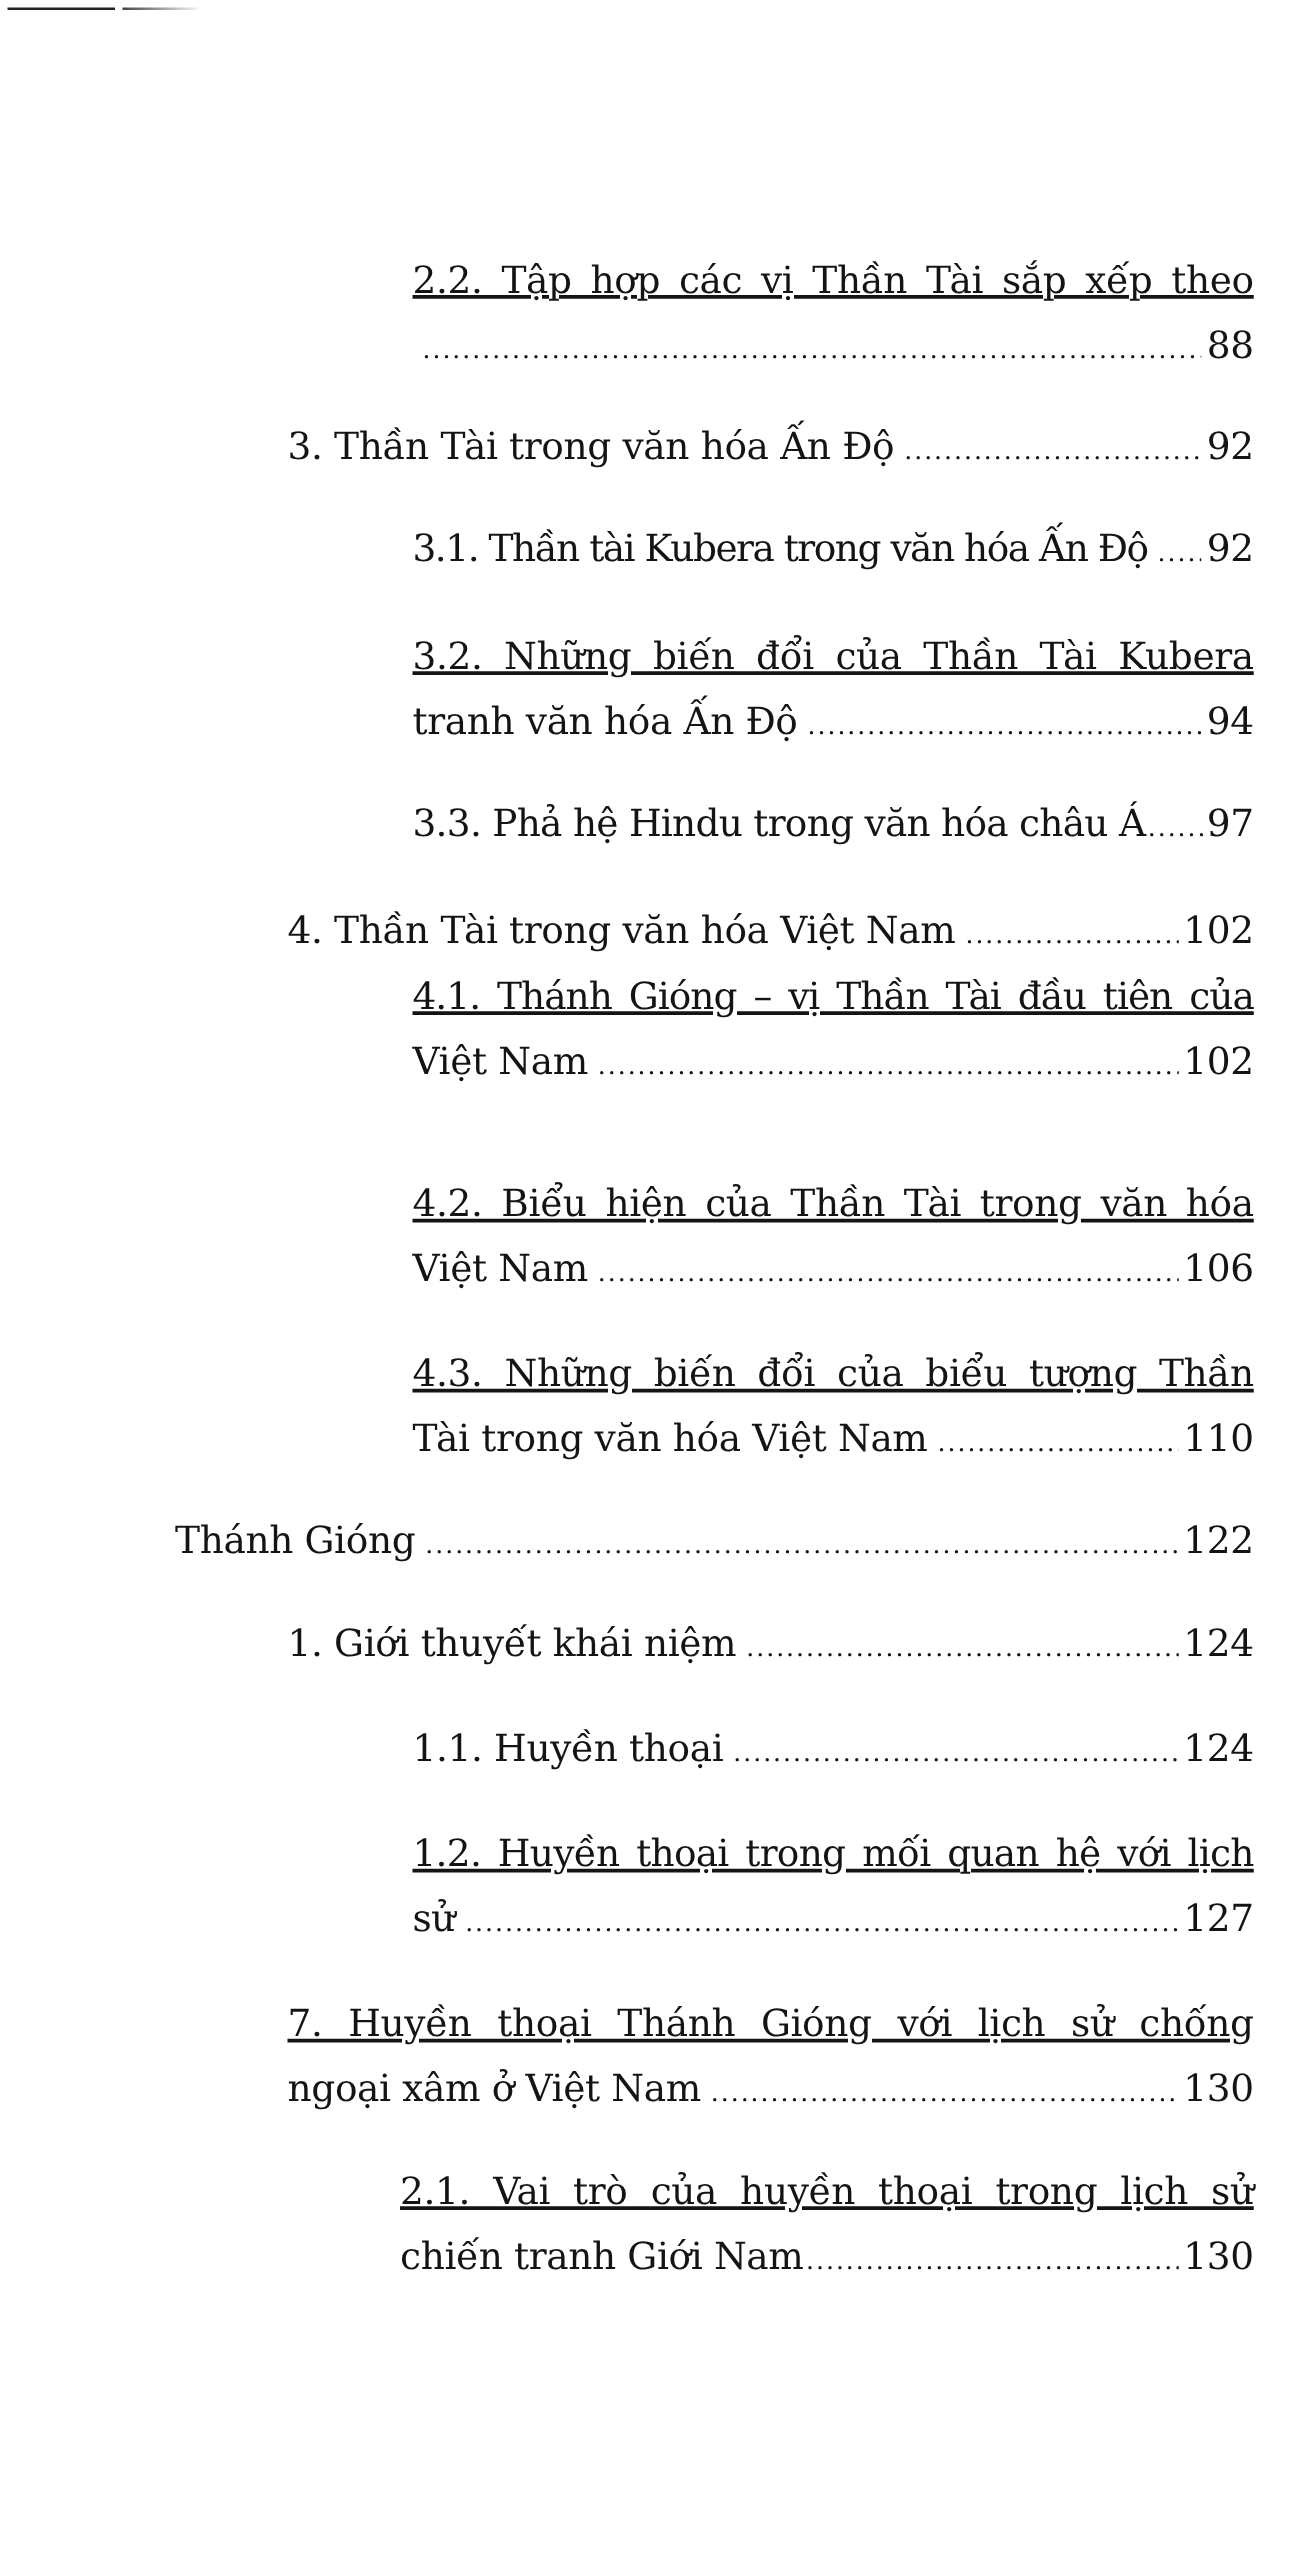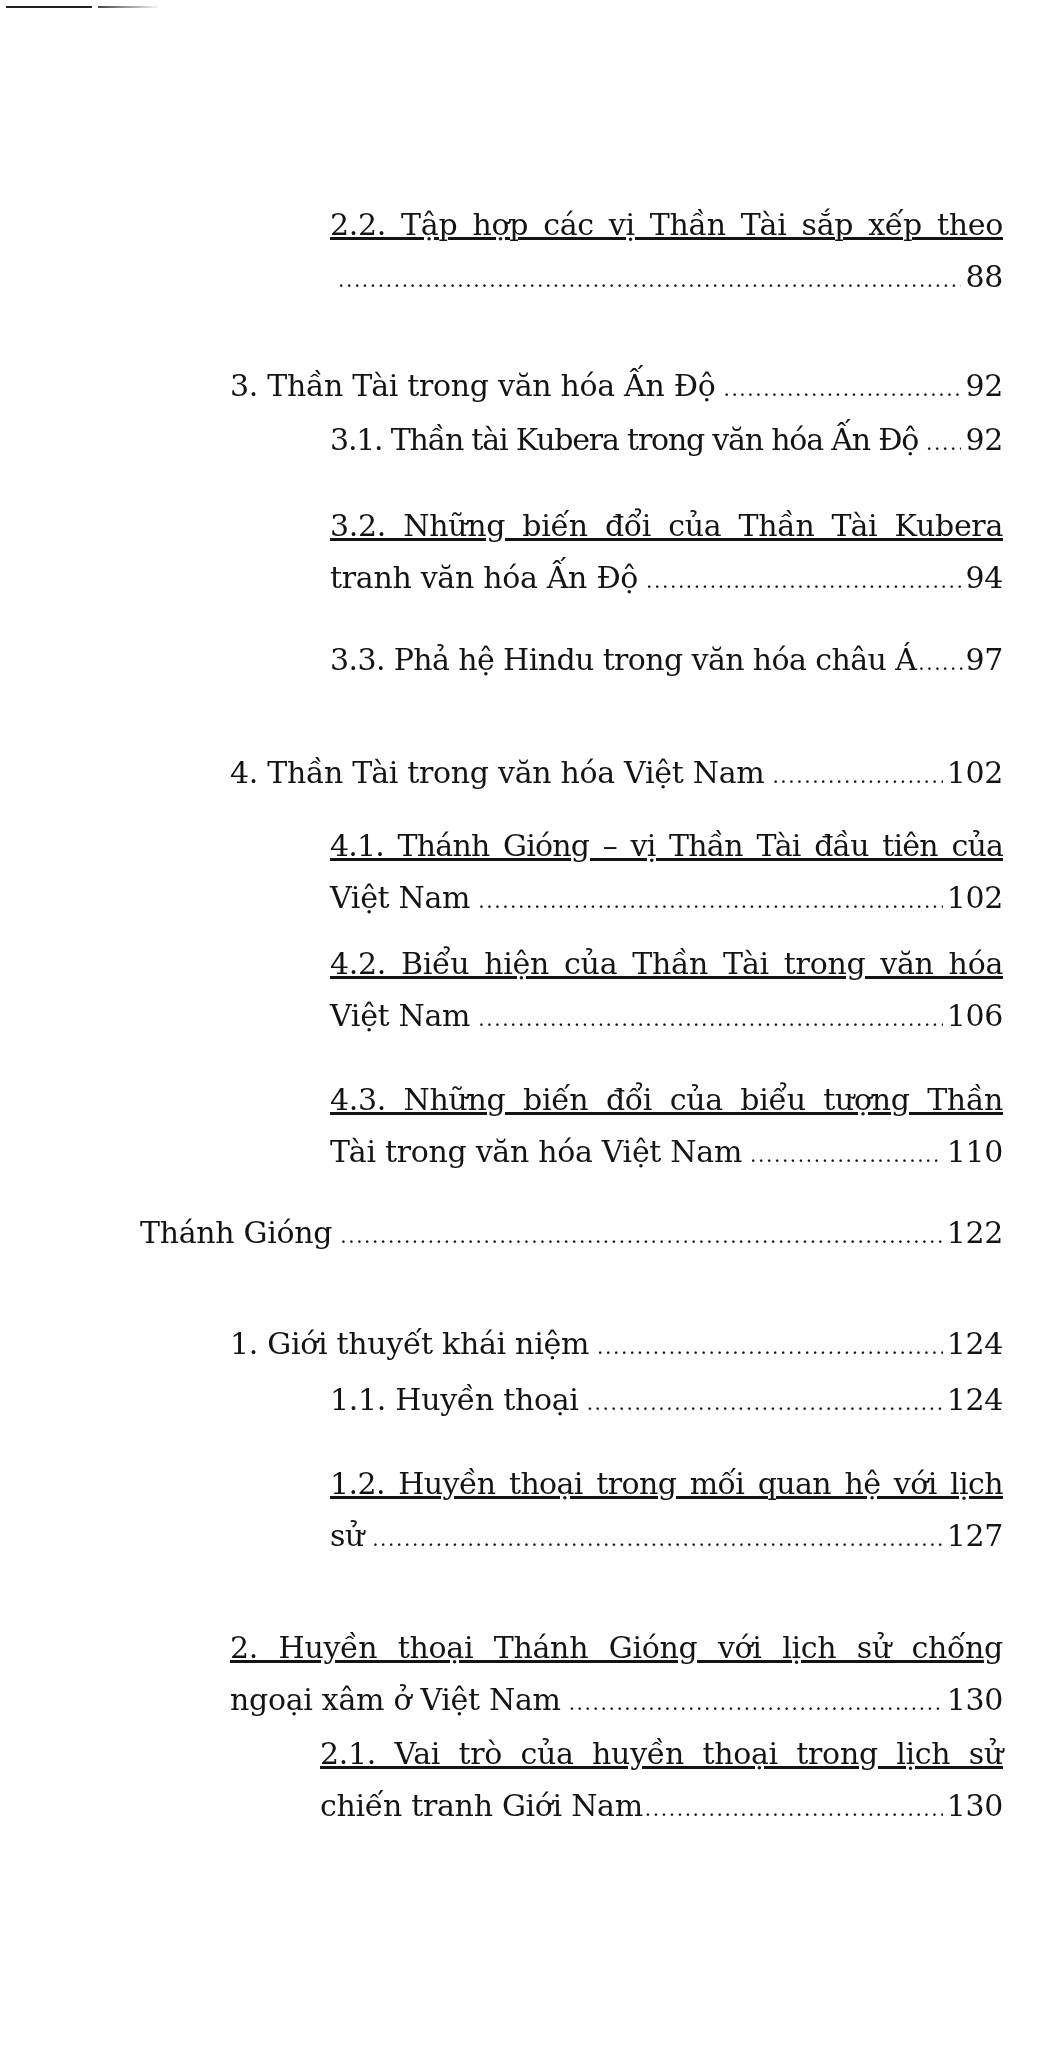--- a/index.html
+++ b/index.html
@@ -12,21 +12,21 @@
     .line { height: 52px; line-height: 52px; font-size: 30px; white-space: nowrap;
             letter-spacing: -0.3px; }
     .line.justify { text-align: justify; text-align-last: justify; text-decoration: underline; }
     .leader { display: flex; align-items: baseline; }
     .leader .t { flex: 0 0 auto; }
     .leader .dots { flex: 1 1 auto; overflow: hidden; white-space: nowrap; margin: 0 4px 0 8px;
                     font-size: 20px; letter-spacing: 1.6px; }
     .leader .dots::before { content: "......................................................................................................................................................................................................"; }
     .leader .p { flex: 0 0 auto; text-align: center; }
     .l0 { left: 140px; }
-    .l1 { left: 230px; margin-top: 28px; }
+    .l1 { left: 230px; }
     .l2 { left: 330px; }
   </style>
 </head>
 <body>
 
 <div class="rule"></div>
 <div class="rule2"></div>
 
 <div>
 
@@ -72,21 +72,21 @@
   </div>
 
   <div class="entry l1" style="top:719px">
     <div class="line leader">
       <span class="t">4. Thần Tài trong văn hóa Việt Nam</span>
       <span class="dots"></span>
       <span class="p">102</span>
     </div>
   </div>
 
-  <div class="entry l2" style="top:820px">
+  <div class="entry l2" style="top:772px">
     <div class="line justify" style="letter-spacing:-0.8px">4.1. Thánh Gióng – vị Thần Tài đầu tiên của</div>
     <div class="line leader">
       <span class="t">Việt Nam</span>
       <span class="dots"></span>
       <span class="p">102</span>
     </div>
   </div>
 
   <div class="entry l2" style="top:938px">
     <div class="line justify">4.2. Biểu hiện của Thần Tài trong văn hóa</div>
@@ -133,21 +133,21 @@
   <div class="entry l2" style="top:1458px">
     <div class="line justify" style="letter-spacing:-0.6px">1.2. Huyền thoại trong mối quan hệ với lịch</div>
     <div class="line leader">
       <span class="t">sử</span>
       <span class="dots"></span>
       <span class="p">127</span>
     </div>
   </div>
 
   <div class="entry l1" style="top:1594px">
-    <div class="line justify">2. Huyền thoại Thánh Gióng với lịch sử chống</div>
+    <div class="line justify">7. Huyền thoại Thánh Gióng với lịch sử chống</div>
     <div class="line leader">
       <span class="t">ngoại xâm ở Việt Nam</span>
       <span class="dots"></span>
       <span class="p">130</span>
     </div>
   </div>
 
   <div class="entry l2" style="top:1728px; left:320px">
     <div class="line justify">2.1. Vai trò của huyền thoại trong lịch sử</div>
     <div class="line leader">

